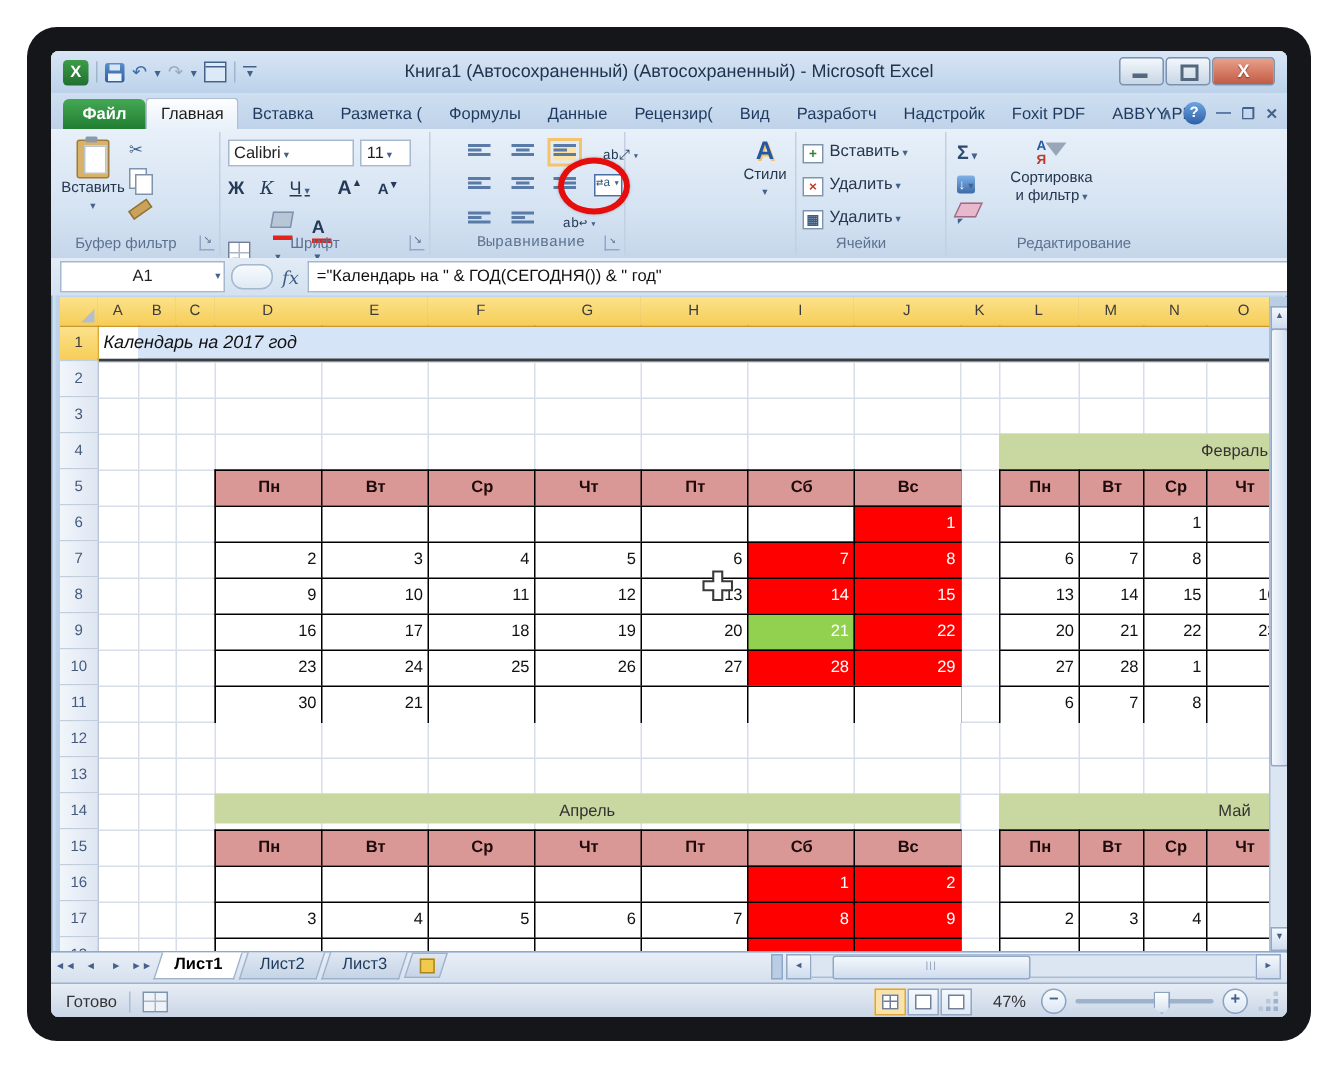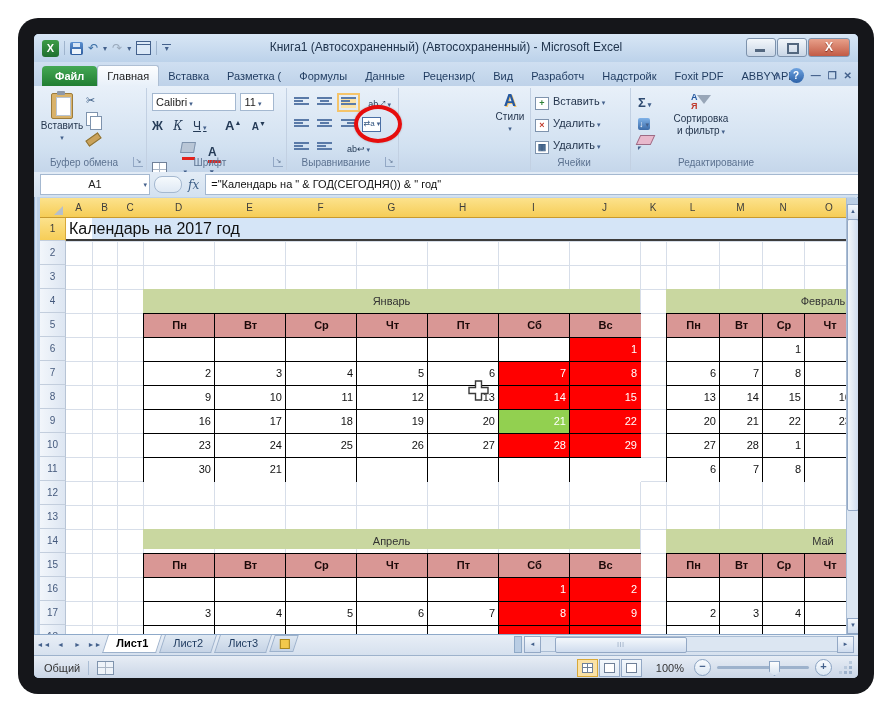--- a/index.html
+++ b/index.html
@@ -131,21 +131,21 @@
     border-right:1px solid #d8a838;border-bottom:1px solid #c89a2e;}
   .corner:after{content:"";position:absolute;right:2px;bottom:2px;width:0;height:0;
     border-left:9px solid transparent;border-bottom:9px solid #b5bfcc;}
   .rh{position:absolute;left:0;width:25px;background:linear-gradient(90deg,#f2f6fb,#dde6f2);
     border-right:1px solid #b7c4d5;border-bottom:1px solid #c3cedd;
     font-size:10px;color:#44597c;text-align:center;}
   .rh.sel{background:linear-gradient(#fce28c,#f6cd57);color:#3c3c3c;border-right:1px solid #d8a838;}
   .gvl,.ghl{position:absolute;background:#d7dee9;}
   .selstrip{position:absolute;background:#d5e5f7;border-bottom:2px solid #3c3c3c;}
   .acell{position:absolute;background:#fff;}
-  .celltext{position:absolute;font-size:16px;color:#111;white-space:nowrap;}
+  .celltext{position:absolute;font-size:12px;color:#111;white-space:nowrap;font-style:italic;}
   .mh{position:absolute;background:#c9d7a0;font-size:11px;color:#333;text-align:center;}
   .calwrap{position:absolute;border:1px solid #000;box-sizing:border-box;}
   .cc{position:absolute;box-sizing:border-box;border-left:1px solid #000;border-top:1px solid #000;
     font-size:11px;line-height:22px;}
   .cc.wd{background:#d99795;color:#1d0a0a;font-weight:bold;text-align:center;}
   .cc.day{background:#fff;color:#111;text-align:right;padding-right:4px;}
   .cc.hol{background:#ff0000;color:#fff;text-align:right;padding-right:4px;}
   .cc.today{background:#92d050;color:#fff;text-align:right;padding-right:4px;}
   #cursor{position:absolute;width:21px;height:21px;}
   
@@ -255,21 +255,21 @@
     <div class="grp" style="left:0;width:112px;">
       <div class="bigbtn" style="left:5px;">
         <div class="clip"></div>
         <span>Вставить</span><br><span class="ddonly"></span>
       </div>
       <div class="mini-col">
         <span class="ico">✂</span>
         <span class="copyic"></span>
         <span class="brushic"></span>
       </div>
-      <div class="glabel">Буфер обмена</div>
+      <div class="glabel">Буфер фильтр</div>
       <div class="launch">↘</div>
     </div>
 
     <div class="grp" style="left:112px;width:140px;">
       <div class="fg-row" style="top:5px;">
         <span class="fbox dd" style="width:76px;text-align:left;"><span>Calibri</span></span>
         <span class="fbox dd" style="width:26px;"><span>11</span></span>
       </div>
       <div class="fg-row" style="top:28px;">
         <b class="chr">Ж</b>
@@ -280,21 +280,21 @@
       </div>
       <div class="fg-row" style="top:50px;">
         <span class="bordic dd"></span>
         <span style="display:inline-block;margin-left:10px;" class="dd"><span class="bucketic"></span><span class="redbar"></span></span>
         <b class="chr dd" style="margin-left:8px;"><span>А</span><span class="redbar"></span></b>
       </div>
       <div class="glabel">Шрифт</div>
       <div class="launch">↘</div>
     </div>
 
-    <div class="grp" style="left:252px;width:112px;">
+    <div class="grp" style="left:270px;width:112px;font-family:Liberation Mono, monospace;">
       <div class="fg-row" style="top:5px;">
         <span class="alni l"><i></i><i class="s"></i><i></i></span>
         <span class="alni c"><i></i><i class="s"></i><i></i></span>
         <span class="alni l hl"><i></i><i class="s"></i><i></i></span>
         <span class="chr dd" style="font-size:9px;margin-left:6px;">ab⤢</span>
       </div>
       <div class="fg-row" style="top:27px;">
         <span class="alni l"><i></i><i class="s"></i><i></i></span>
         <span class="alni c"><i></i><i class="s"></i><i></i></span>
         <span class="alni r"><i></i><i class="s"></i><i></i></span>
@@ -375,21 +375,20 @@
       <div class="ghl" style="left: 25px; top: 283px; width: 781px; height: 1px;"></div>
       <div class="ghl" style="left: 25px; top: 307px; width: 781px; height: 1px;"></div>
       <div class="ghl" style="left: 25px; top: 331px; width: 781px; height: 1px;"></div>
       <div class="ghl" style="left: 25px; top: 355px; width: 781px; height: 1px;"></div>
       <div class="ghl" style="left: 25px; top: 379px; width: 781px; height: 1px;"></div>
       <div class="ghl" style="left: 25px; top: 403px; width: 781px; height: 1px;"></div>
       <div class="ghl" style="left: 25px; top: 427px; width: 781px; height: 1px;"></div>
       <div class="selstrip" style="left: 25px; top: 20px; width: 781px; height: 21px; background: rgb(213, 229, 247);"></div>
       <div class="acell" style="left: 25px; top: 20px; width: 27px; height: 21px;"></div>
       <div class="celltext" style="left: 29px; top: 20px; line-height: 21px;">Календарь на 2017 год</div>
-      <div class="mh" style="left: 103px; top: 91px; width: 497px; height: 24px; line-height: 24px; background: rgb(201, 215, 160);">Январь</div>
       <div class="calwrap" style="left: 103px; top: 115px; width: 498px; height: 169px;"></div>
       <div class="cc wd" style="left: 103px; top: 115px; width: 72px; height: 25px;">Пн</div>
       <div class="cc wd" style="left: 174px; top: 115px; width: 72px; height: 25px;">Вт</div>
       <div class="cc wd" style="left: 245px; top: 115px; width: 72px; height: 25px;">Ср</div>
       <div class="cc wd" style="left: 316px; top: 115px; width: 72px; height: 25px;">Чт</div>
       <div class="cc wd" style="left: 387px; top: 115px; width: 72px; height: 25px;">Пт</div>
       <div class="cc wd" style="left: 458px; top: 115px; width: 72px; height: 25px;">Сб</div>
       <div class="cc wd" style="left: 529px; top: 115px; width: 72px; height: 25px;">Вс</div>
       <div class="cc day" style="left: 103px; top: 139px; width: 72px; height: 25px;"></div>
       <div class="cc day" style="left: 174px; top: 139px; width: 72px; height: 25px;"></div>
@@ -572,34 +571,34 @@
   <div id="hscroll">
     <div class="tsplit"></div>
     <div class="hsbtn">◄</div>
     <div class="htrack">
       <div class="hthumb">|||</div>
     </div>
     <div class="hsbtn">►</div>
   </div>
 
   <div id="statusbar">
-    <span id="ready">Общий</span>
+    <span id="ready">Готово</span>
     <span class="ssep"></span>
     <span class="macroic"></span>
     <div id="sb-right">
       <div class="vwb on">
           <i></i>
         </div>
       <div class="vwb">
           <i></i>
         </div>
       <div class="vwb">
           <i></i>
         </div>
-      <span id="zoomlvl">100%</span>
+      <span id="zoomlvl">47%</span>
       <div class="zbtn">−</div>
       <div class="ztrack">
           <div class="zthumb"></div>
         </div>
       <div class="zbtn">+</div>
       <div class="grip"></div>
     </div>
   </div>
 </div>
 

